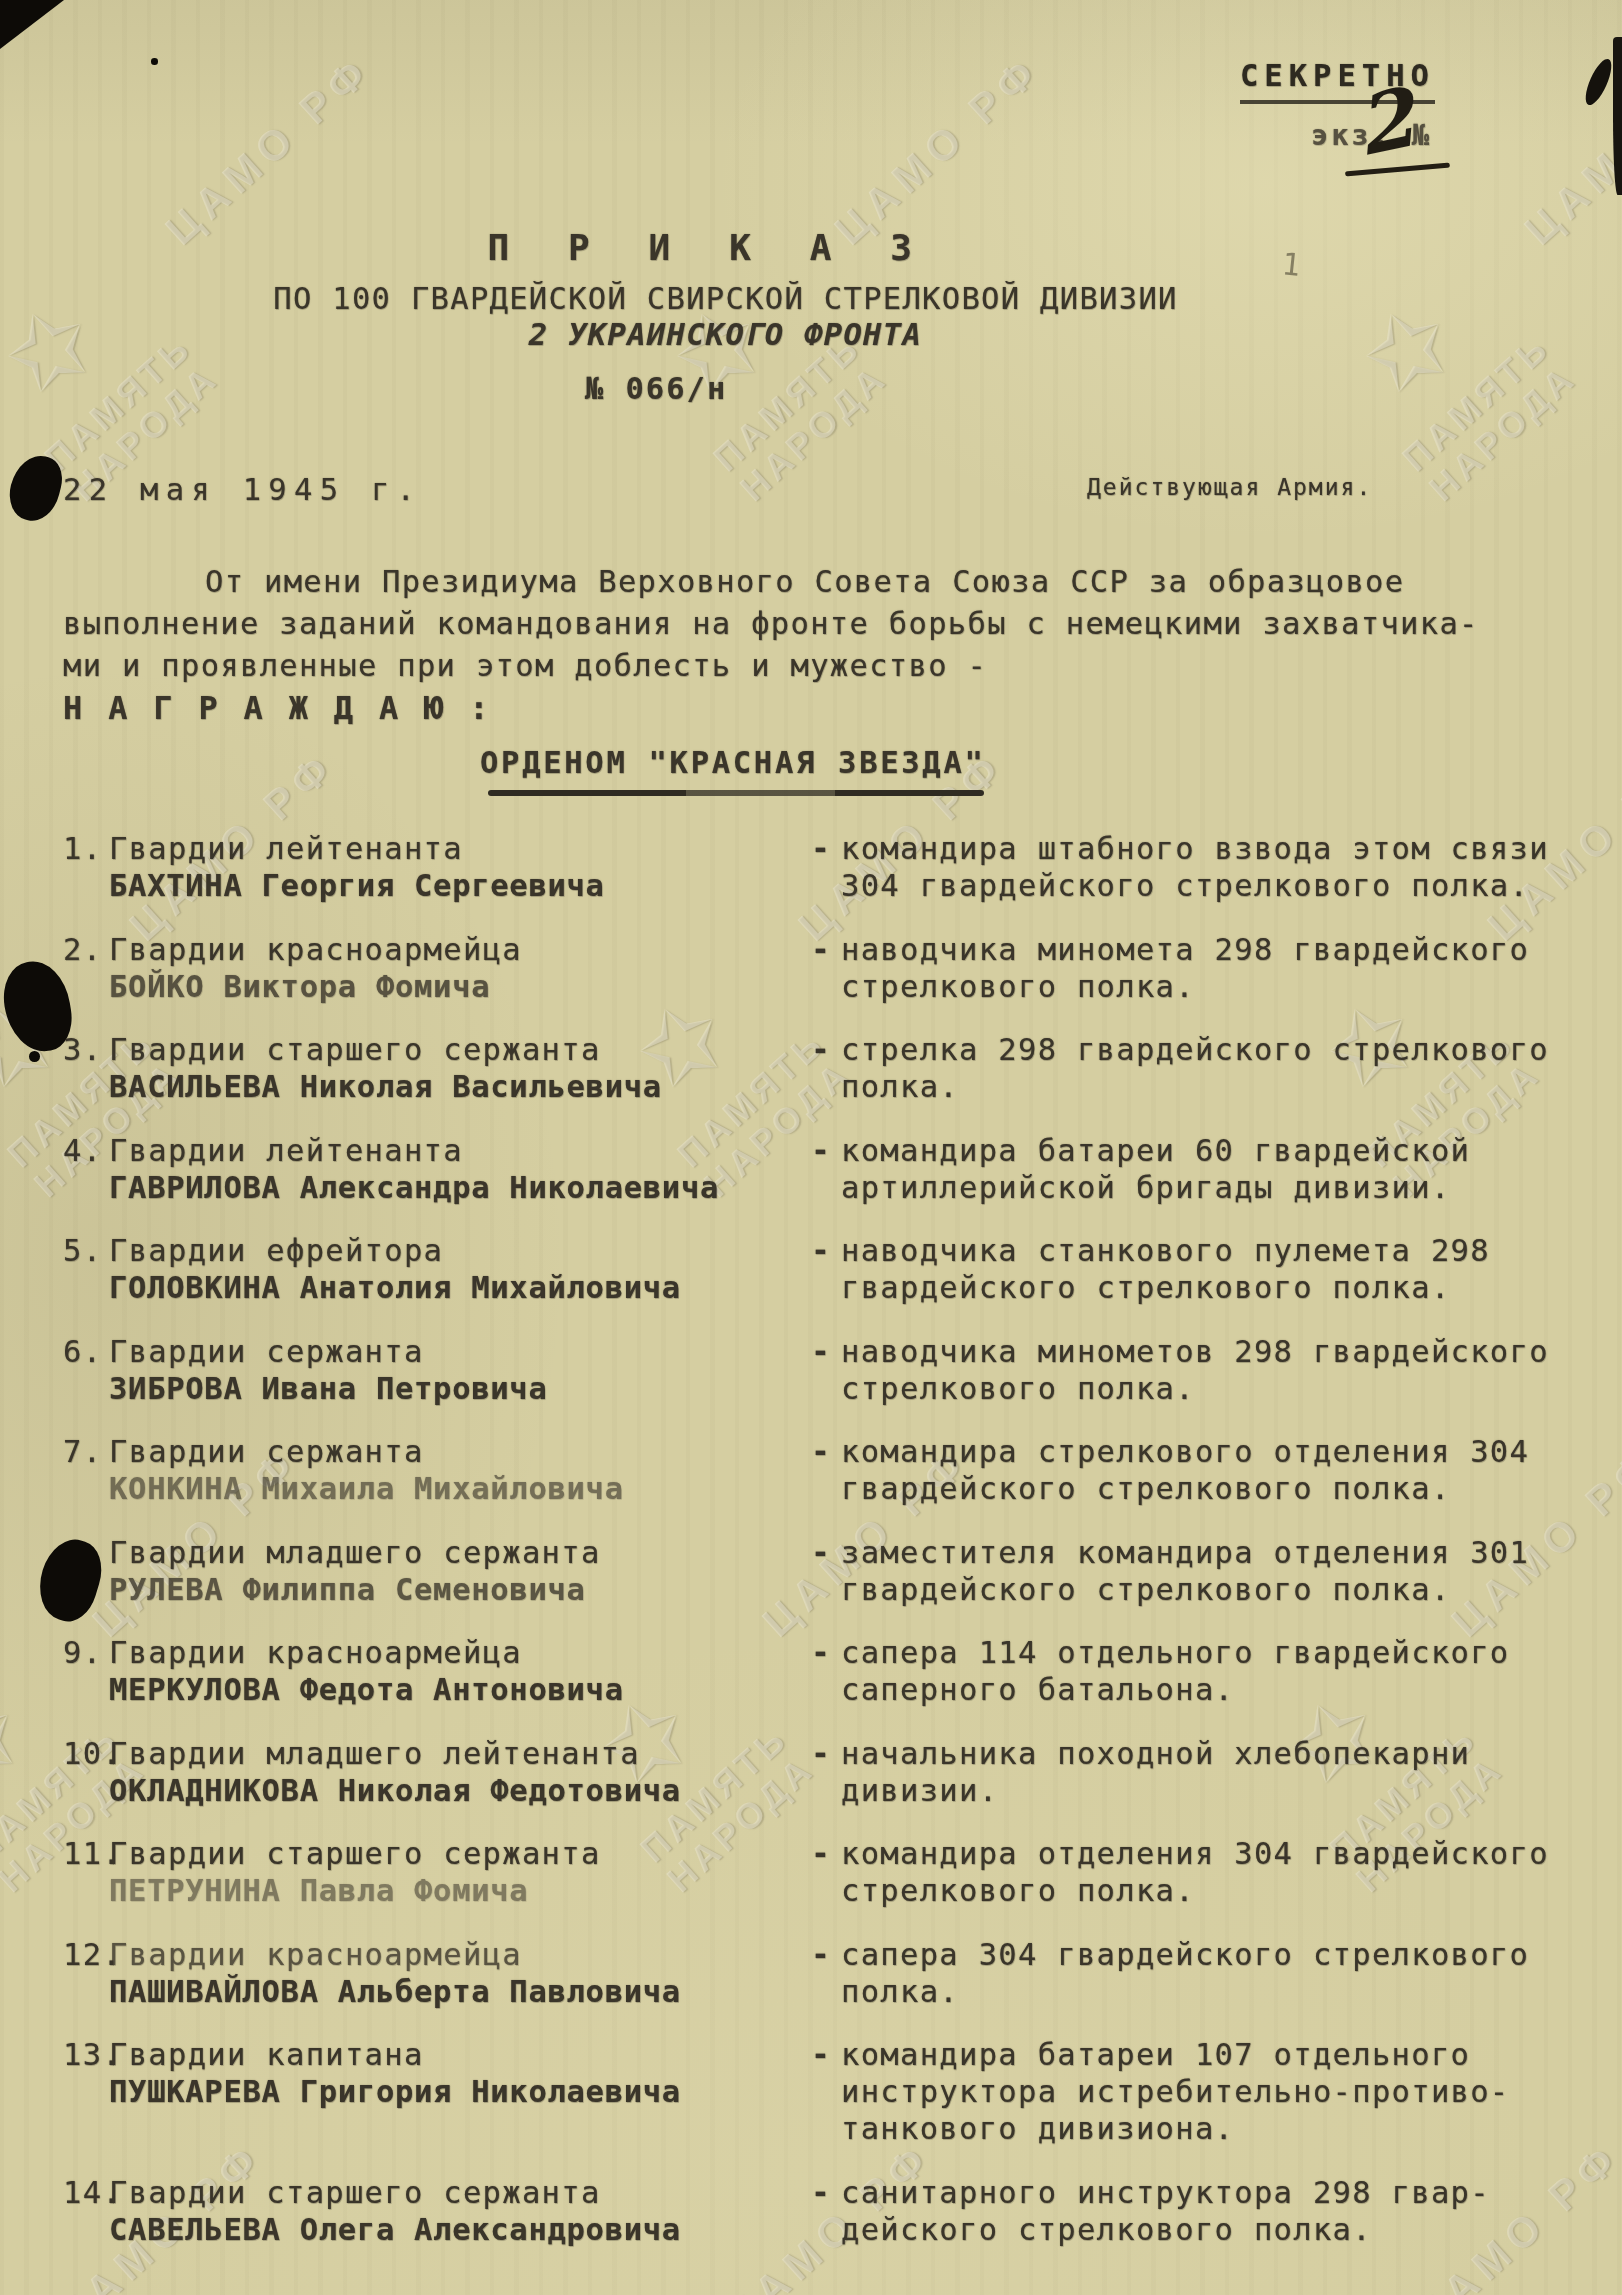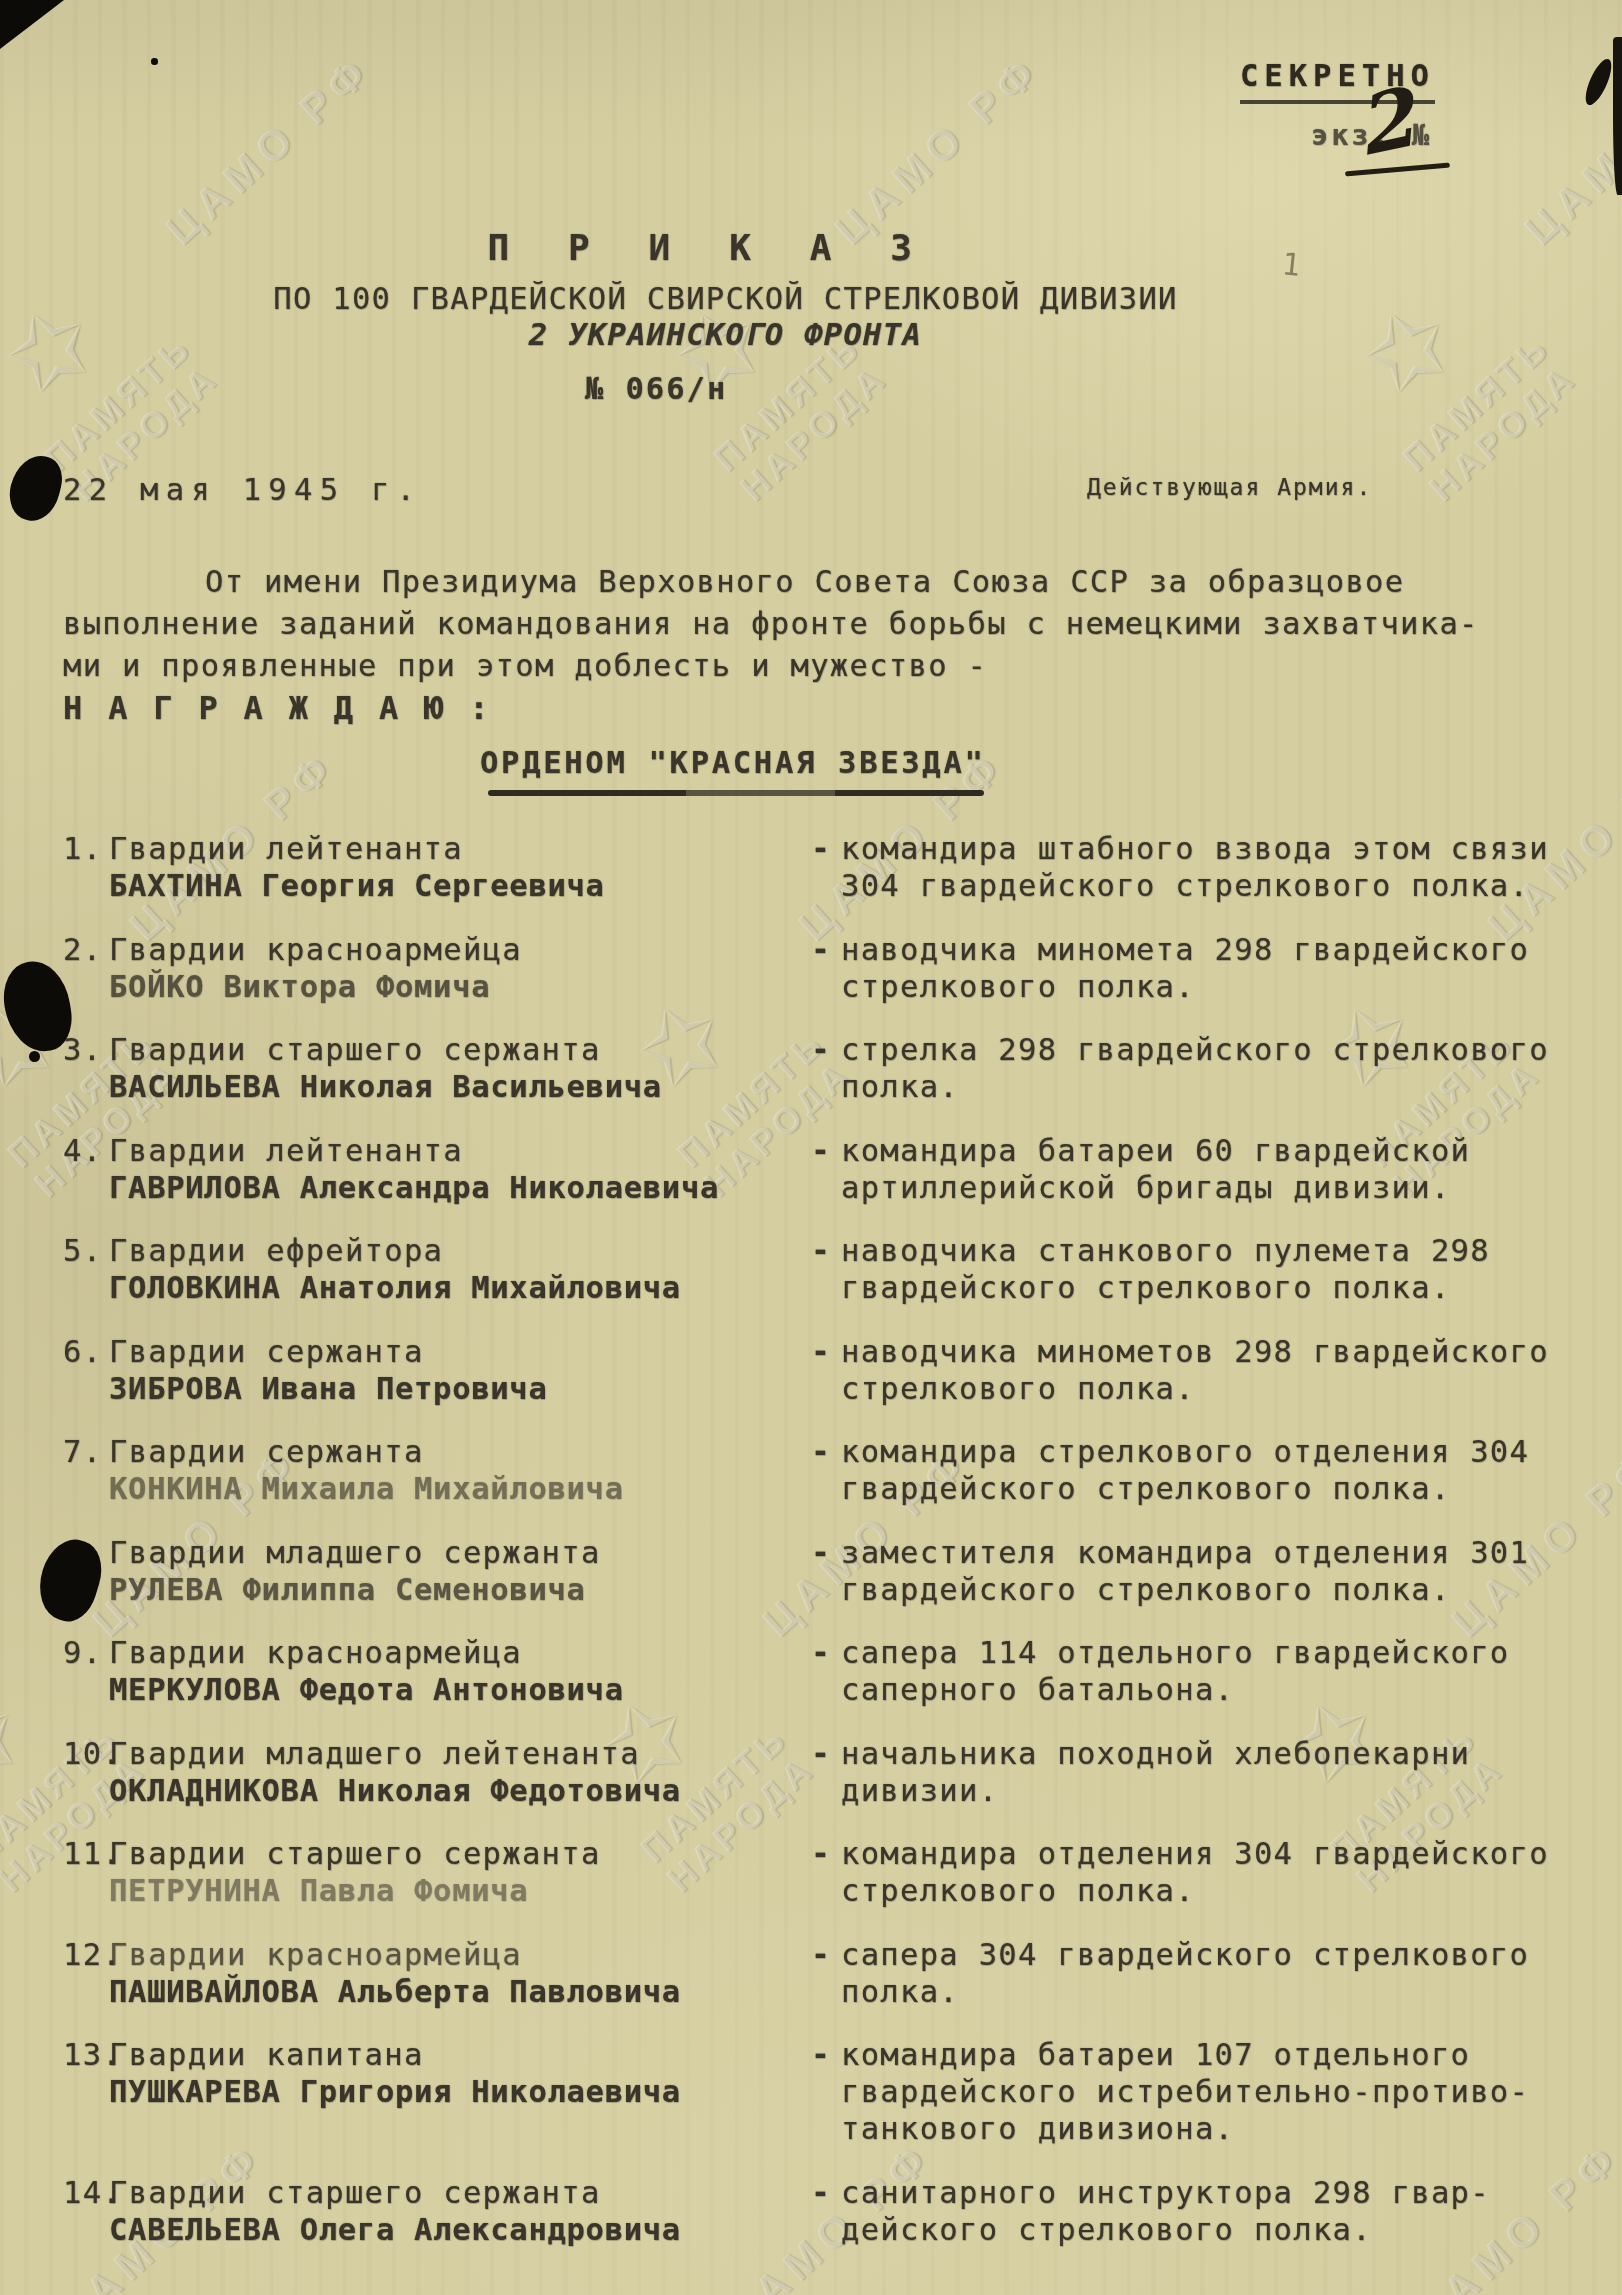--- a/index.html
+++ b/index.html
@@ -312,21 +312,21 @@
         </div>
         <div class="entry ink">
           <div class="e-num">13.</div>
           <div class="e-name">
             <div class="e-rank">Гвардии капитана</div>
             <div class="e-surname">ПУШКАРЕВА Григория Николаевича</div>
           </div>
           <div class="e-dash">-</div>
           <div class="e-desc">
             <div class="e-desc-line">командира батареи 107 отдельного</div>
-            <div class="e-desc-line">гвардейского истребительно-противо-</div>
+            <div class="e-desc-line">инструктора истребительно-противо-</div>
             <div class="e-desc-line">танкового дивизиона.</div>
           </div>
         </div>
         <div class="entry ink">
           <div class="e-num">14.</div>
           <div class="e-name">
             <div class="e-rank">Гвардии старшего сержанта</div>
             <div class="e-surname">САВЕЛЬЕВА Олега Александровича</div>
           </div>
           <div class="e-dash">-</div>

